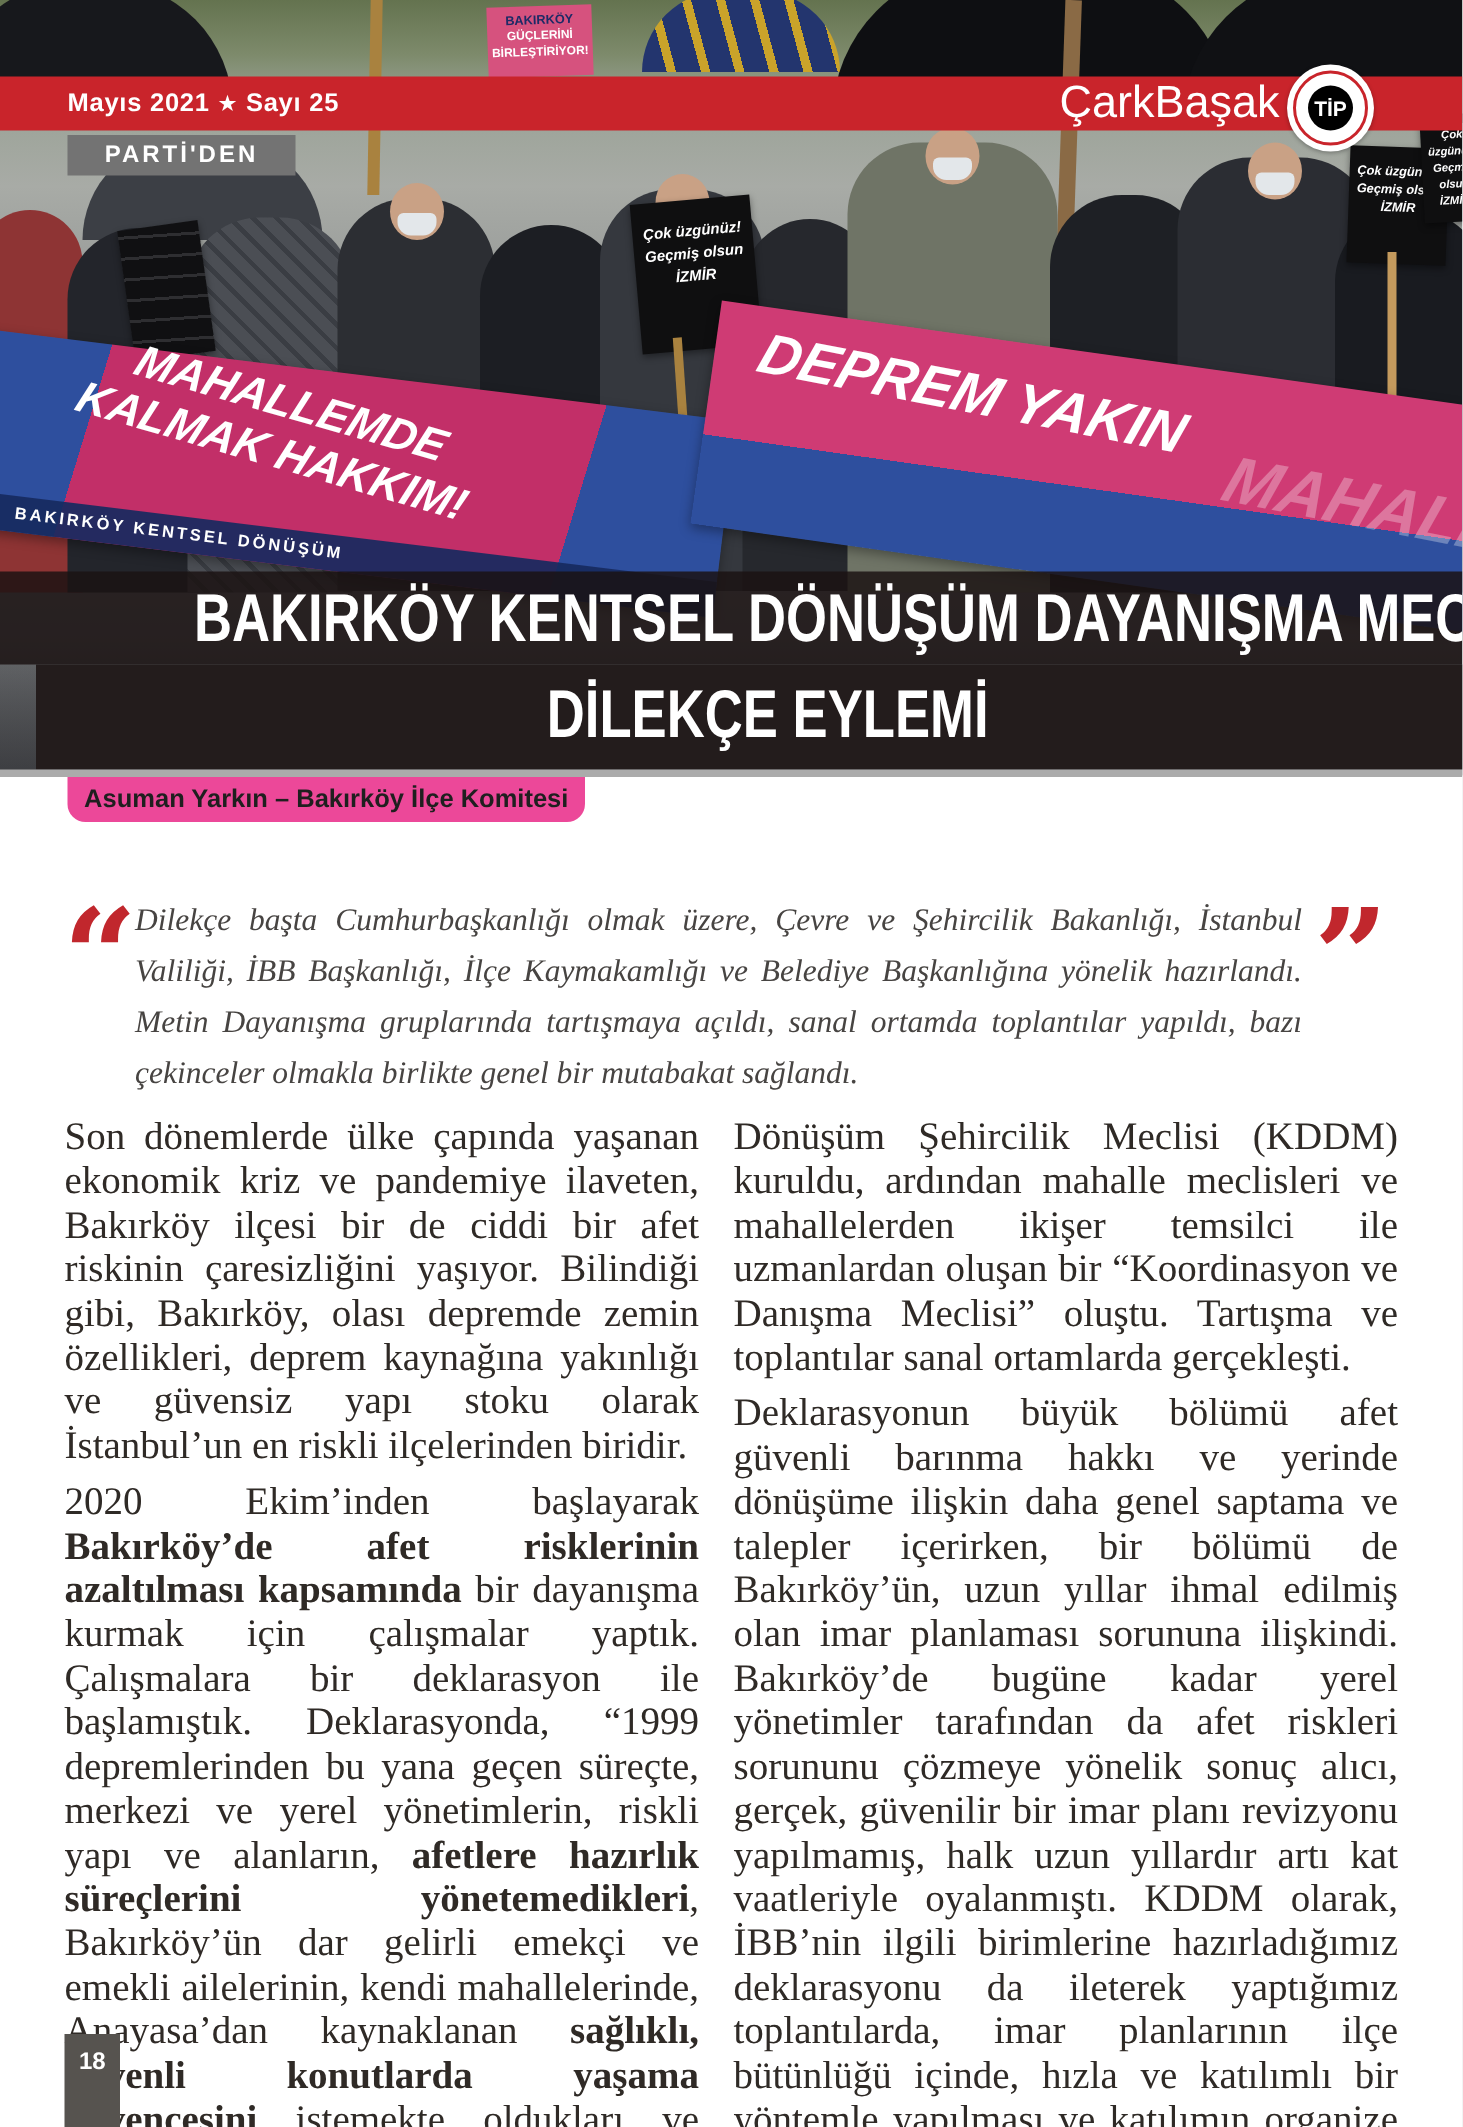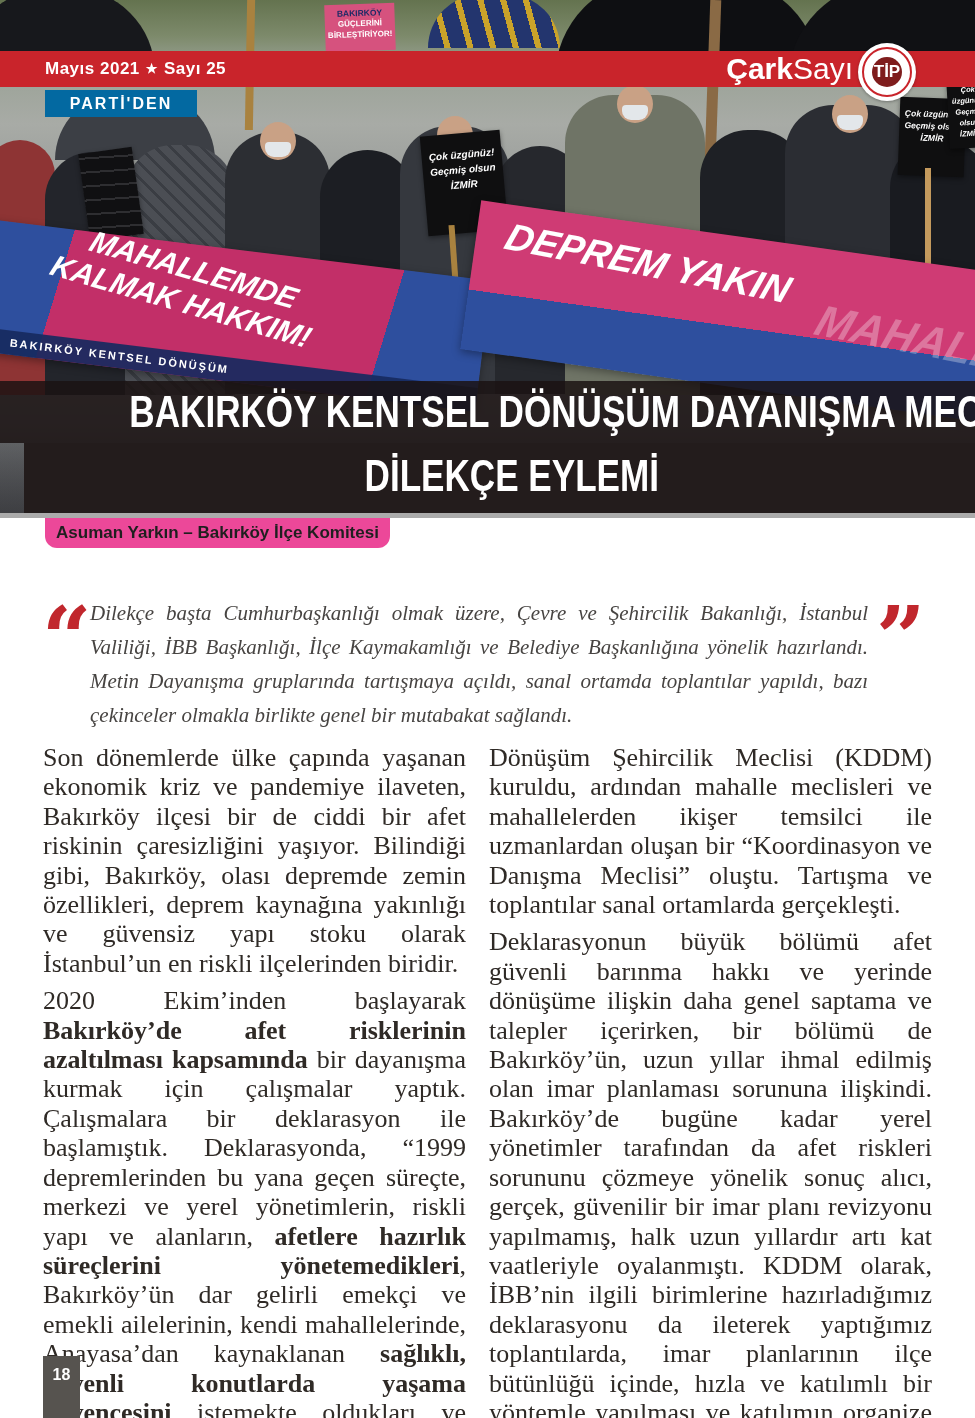--- a/index.html
+++ b/index.html
@@ -67,28 +67,28 @@
   .sign-top .s1{display:block;color:#1d2a66;font-size:8.5px;}
   .sign-top .s2,.sign-top .s3{display:block;color:#fff;font-size:8px;line-height:11px;}
 
   
   .redbar{position:absolute;left:0;top:51px;width:975px;height:36px;background:#c9242b;}
   .issue-info{position:absolute;left:45px;top:0;height:36px;line-height:36px;color:#fff;
       font-family:"Liberation Sans",sans-serif;font-weight:700;font-size:17px;letter-spacing:.5px;}
   .issue-info .star{font-size:13px;padding:0 6px;vertical-align:1px;}
   .masthead{position:absolute;right:122px;top:-4px;height:44px;line-height:44px;color:#fff;
       font-family:"Liberation Sans",sans-serif;font-size:30px;font-weight:400;}
-  .masthead .mb{font-weight:700;}
+  .masthead .mb{font-weight:400;}
   .tip-logo{position:absolute;left:858px;top:43px;width:58px;height:58px;border-radius:50%;background:#fff;
       box-shadow:0 1px 3px rgba(0,0,0,.3);}
   .tip-logo .ring{position:absolute;inset:4px;border:2px solid #c9242b;border-radius:50%;}
   .tip-logo .core{position:absolute;left:50%;top:50%;width:30px;height:30px;margin:-15px 0 0 -15px;
-      border-radius:50%;background:#7f1d1d;color:#fff;text-align:center;line-height:30px;
-      font-family:"Liberation Sans",sans-serif;font-weight:700;font-size:17px;}
-  .section-badge{position:absolute;left:45px;top:90px;width:152px;height:27px;background:#0369a1;
+      border-radius:50%;background:#000000;color:#fff;text-align:center;line-height:30px;
+      font-family:"Liberation Sans",sans-serif;font-weight:700;font-size:14px;}
+  .section-badge{position:absolute;left:45px;top:90px;width:152px;height:27px;background:#737373;
       color:#fff;text-align:center;line-height:27px;font-family:"Liberation Sans",sans-serif;
       font-weight:700;font-size:16px;letter-spacing:2px;}
 
   
   .titlebar{position:absolute;left:0;width:975px;text-align:center;overflow:hidden;}
   .titlebar1{top:381px;height:62px;line-height:62px;background:rgba(26,18,18,.84);}
   .titlebar2{top:443px;height:70px;line-height:66px;background:#231c1c;margin-left:24px;}
   .headline{display:inline-block;transform:scaleX(.78);transform-origin:center;
       font-family:"Liberation Sans",sans-serif;font-weight:700;font-size:45px;color:#fff;
       white-space:nowrap;letter-spacing:0;}
@@ -179,21 +179,21 @@
       <span class="s2">GÜÇLERİNİ</span>
       <span class="s3">BİRLEŞTİRİYOR!</span>
     </div>
   </div>
 
   <div class="redbar">
     <div class="issue-info">
       <span>Mayıs 2021</span><span class="star">★</span><span>Sayı 25</span>
     </div>
     <div class="masthead">
-      <span class="mb">Çark</span><span>Sayı</span>
+      <span class="mb">Çark</span><span>Başak</span>
     </div>
   </div>
   <div class="tip-logo">
     <div class="ring"></div>
     <div class="core">TİP</div>
   </div>
   <div class="section-badge">PARTİ'DEN</div>
 
   <div class="titlebar titlebar1">
     <span class="headline">BAKIRKÖY KENTSEL DÖNÜŞÜM DAYANIŞMA MECLİSİ</span>

